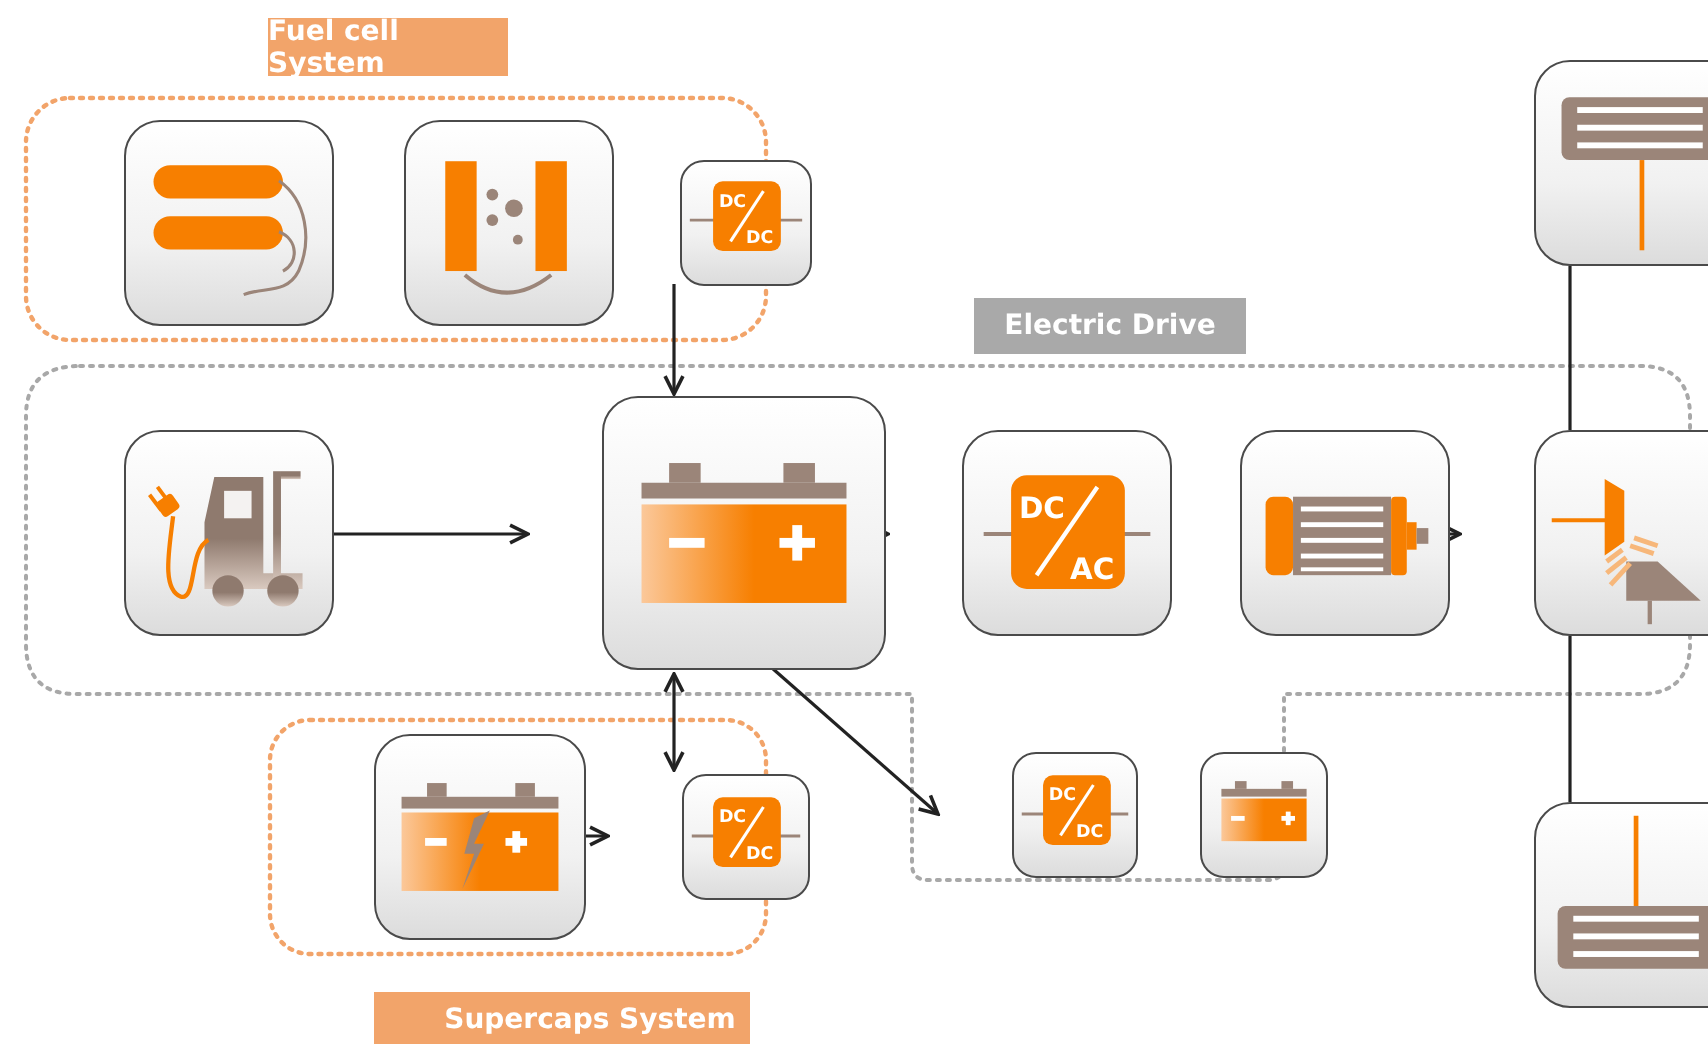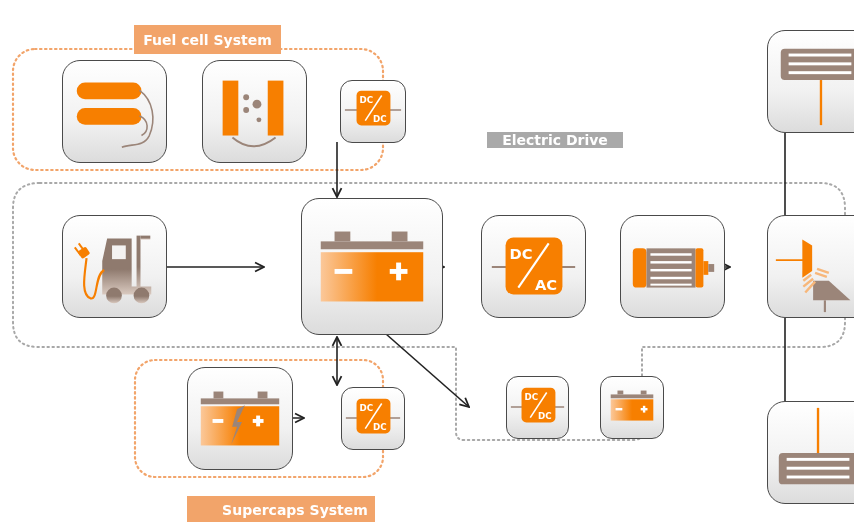--- a/index.html
+++ b/index.html
@@ -45,22 +45,22 @@
 
   <line x1="337" y1="337" x2="337" y2="385" stroke="#222" stroke-width="1.6" marker-start="url(#arr)" marker-end="url(#arr)"></line>
 
   <line x1="258" y1="418" x2="304" y2="418" stroke="#222" stroke-width="1.6" marker-start="url(#arr)" marker-end="url(#arr)"></line>
 
   <line x1="386" y1="334" x2="469" y2="407" stroke="#222" stroke-width="1.6" marker-end="url(#arr)"></line>
 
   <line x1="533" y1="407" x2="563" y2="407" stroke="#222" stroke-width="1.6" marker-end="url(#arr)"></line>
 </svg>
 
-<div class="label lbl-orange" style="left:134px;top:25px;width:147px;height:29px;">Fuel cell System</div>
-<div class="label lbl-gray" style="left:487px;top:132px;width:136px;height:16px;">Electric Drive</div>
+<div class="label lbl-orange" style="left:134px;top:9px;width:120px;height:29px;">Fuel cell System</div>
+<div class="label lbl-gray" style="left:487px;top:149px;width:136px;height:28px;">Electric Drive</div>
 <div class="label lbl-orange" style="left:187px;top:496px;width:160px;height:28px;padding-left:28px;">Supercaps System</div>
 
 <div class="box" style="left:26px;top:60px;width:105px;height:103px;">
   <svg viewBox="0 0 105 103">
     <rect x="14" y="22" width="66" height="17" rx="8.5" fill="#f77f00"></rect>
     <rect x="14" y="48" width="66" height="17" rx="8.5" fill="#f77f00"></rect>
     <path d="M78,30 C92,40 95,60 88,76 C82,88 70,84 60,88" fill="none" stroke="#9b8579" stroke-width="1.6"></path>
     <path d="M78,56 C88,60 88,72 80,76" fill="none" stroke="#9b8579" stroke-width="1.6"></path>
   </svg>
 </div>

